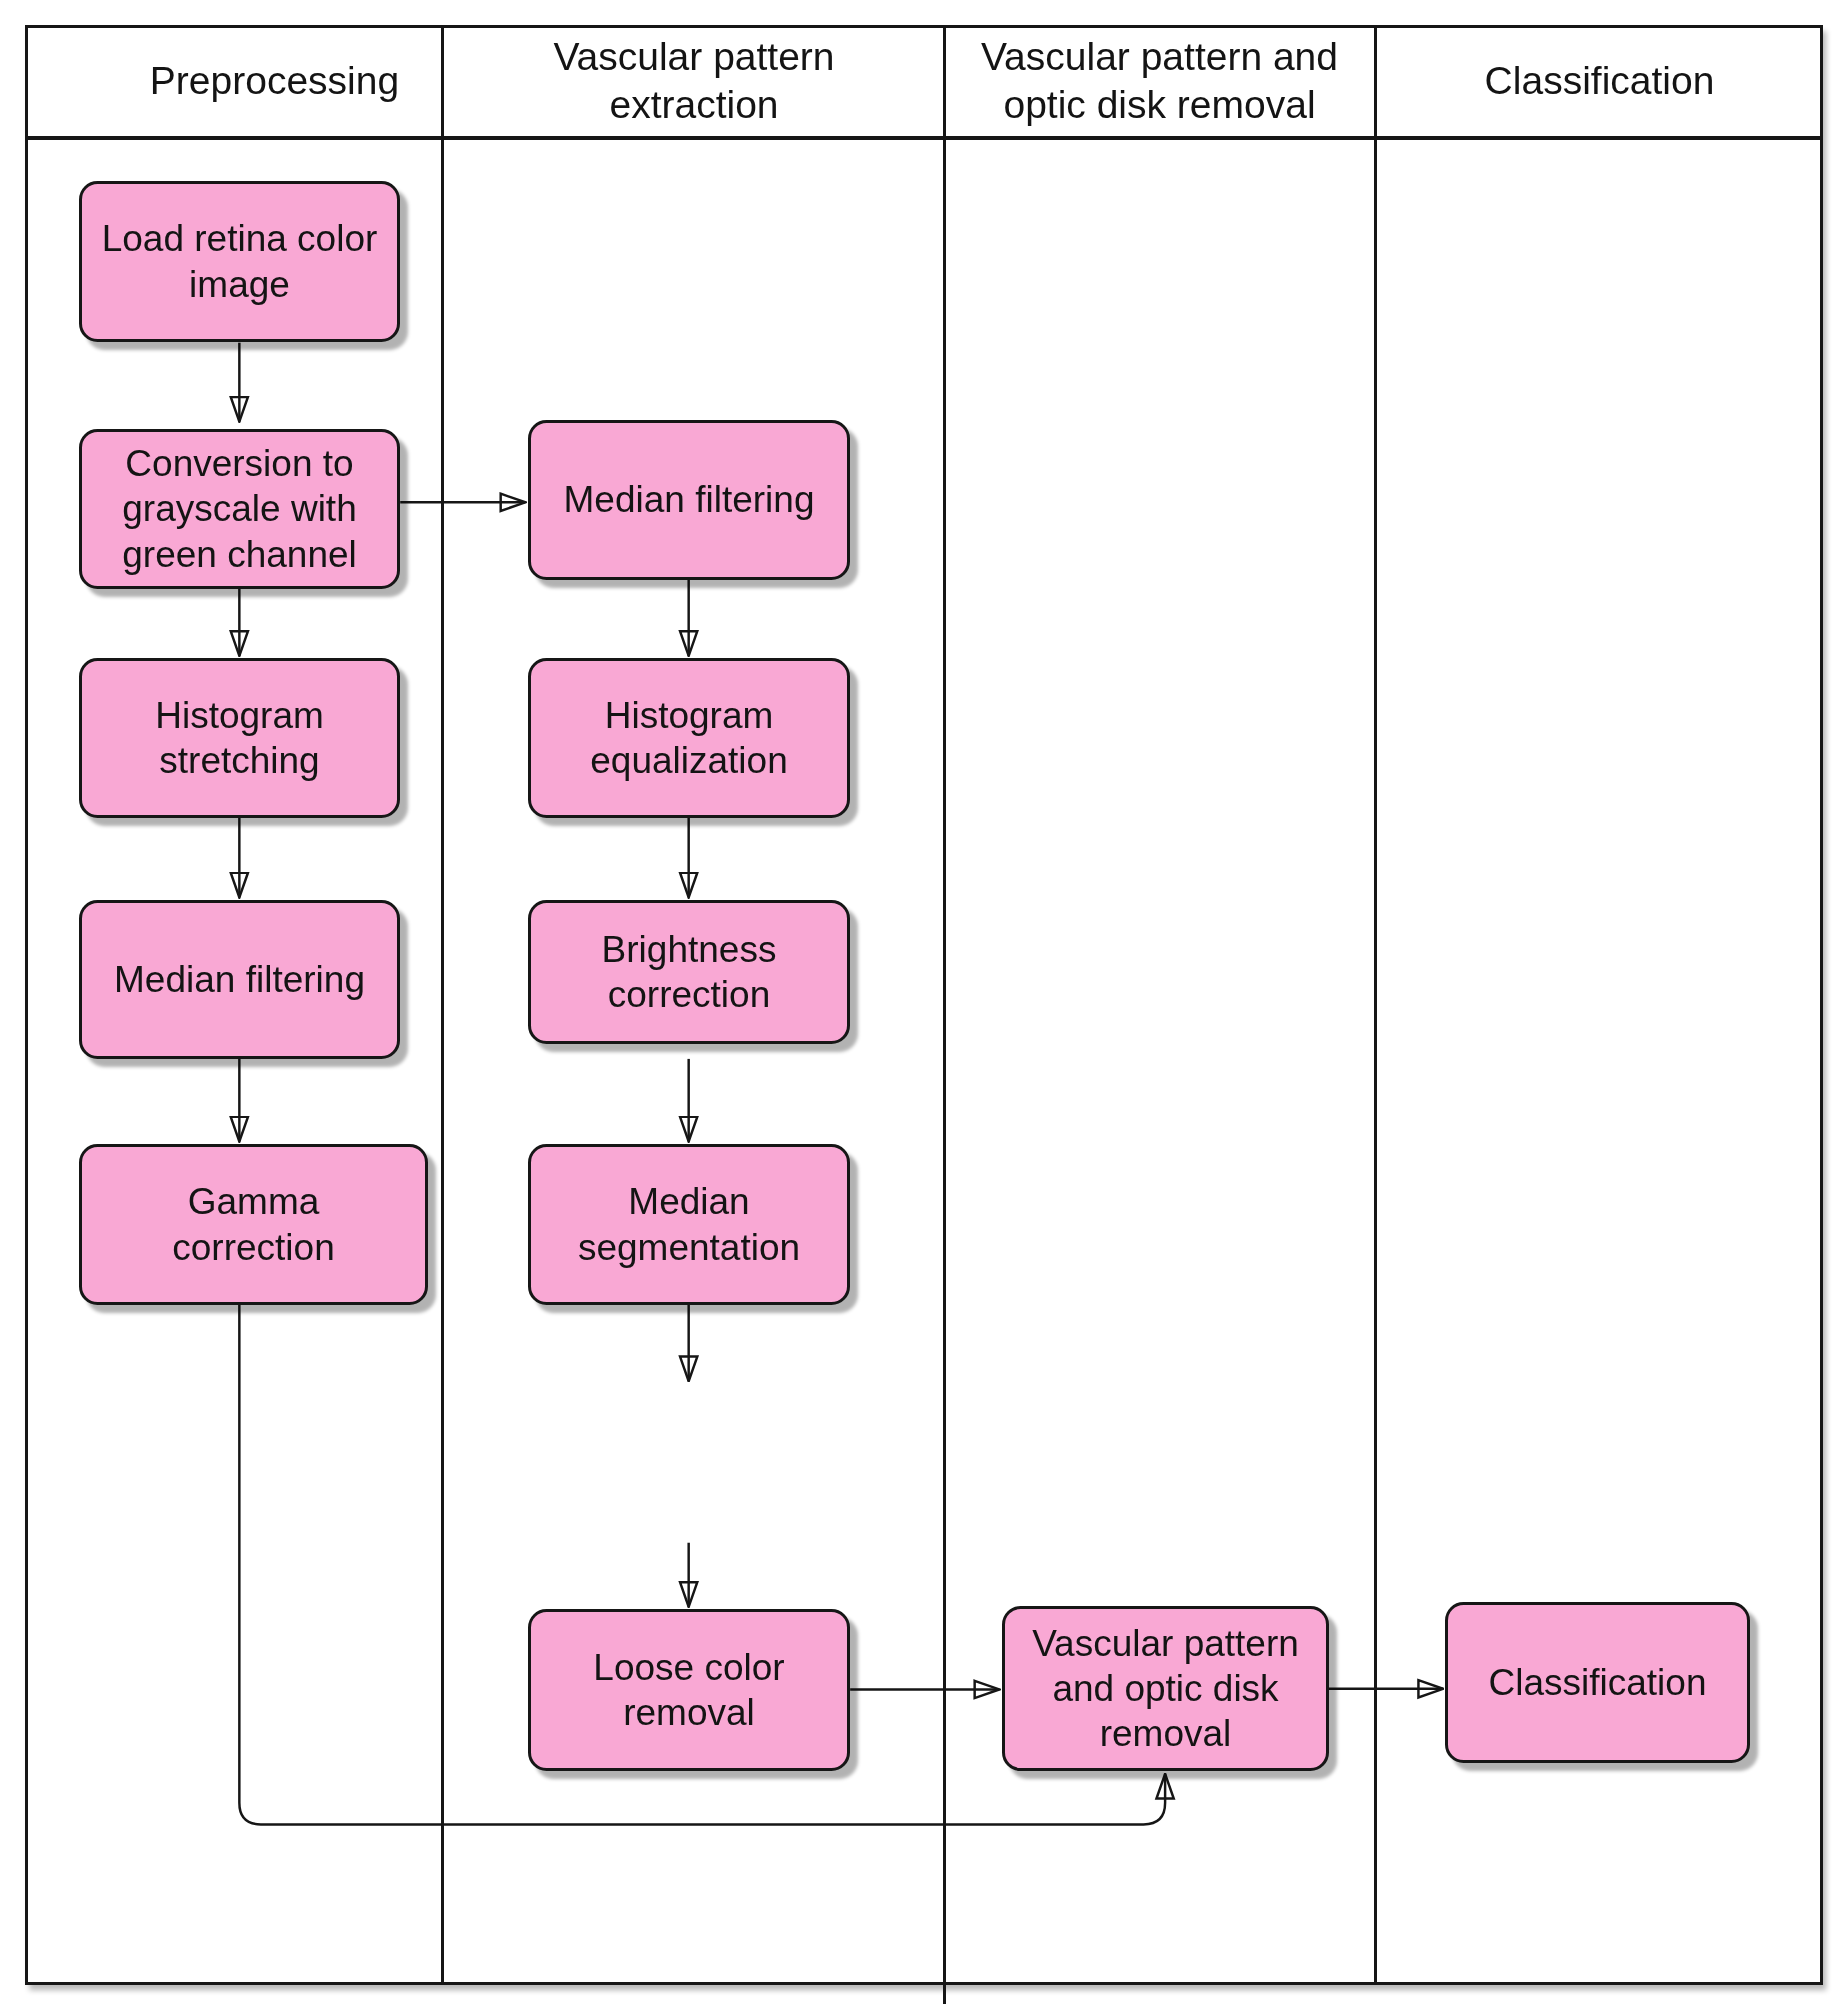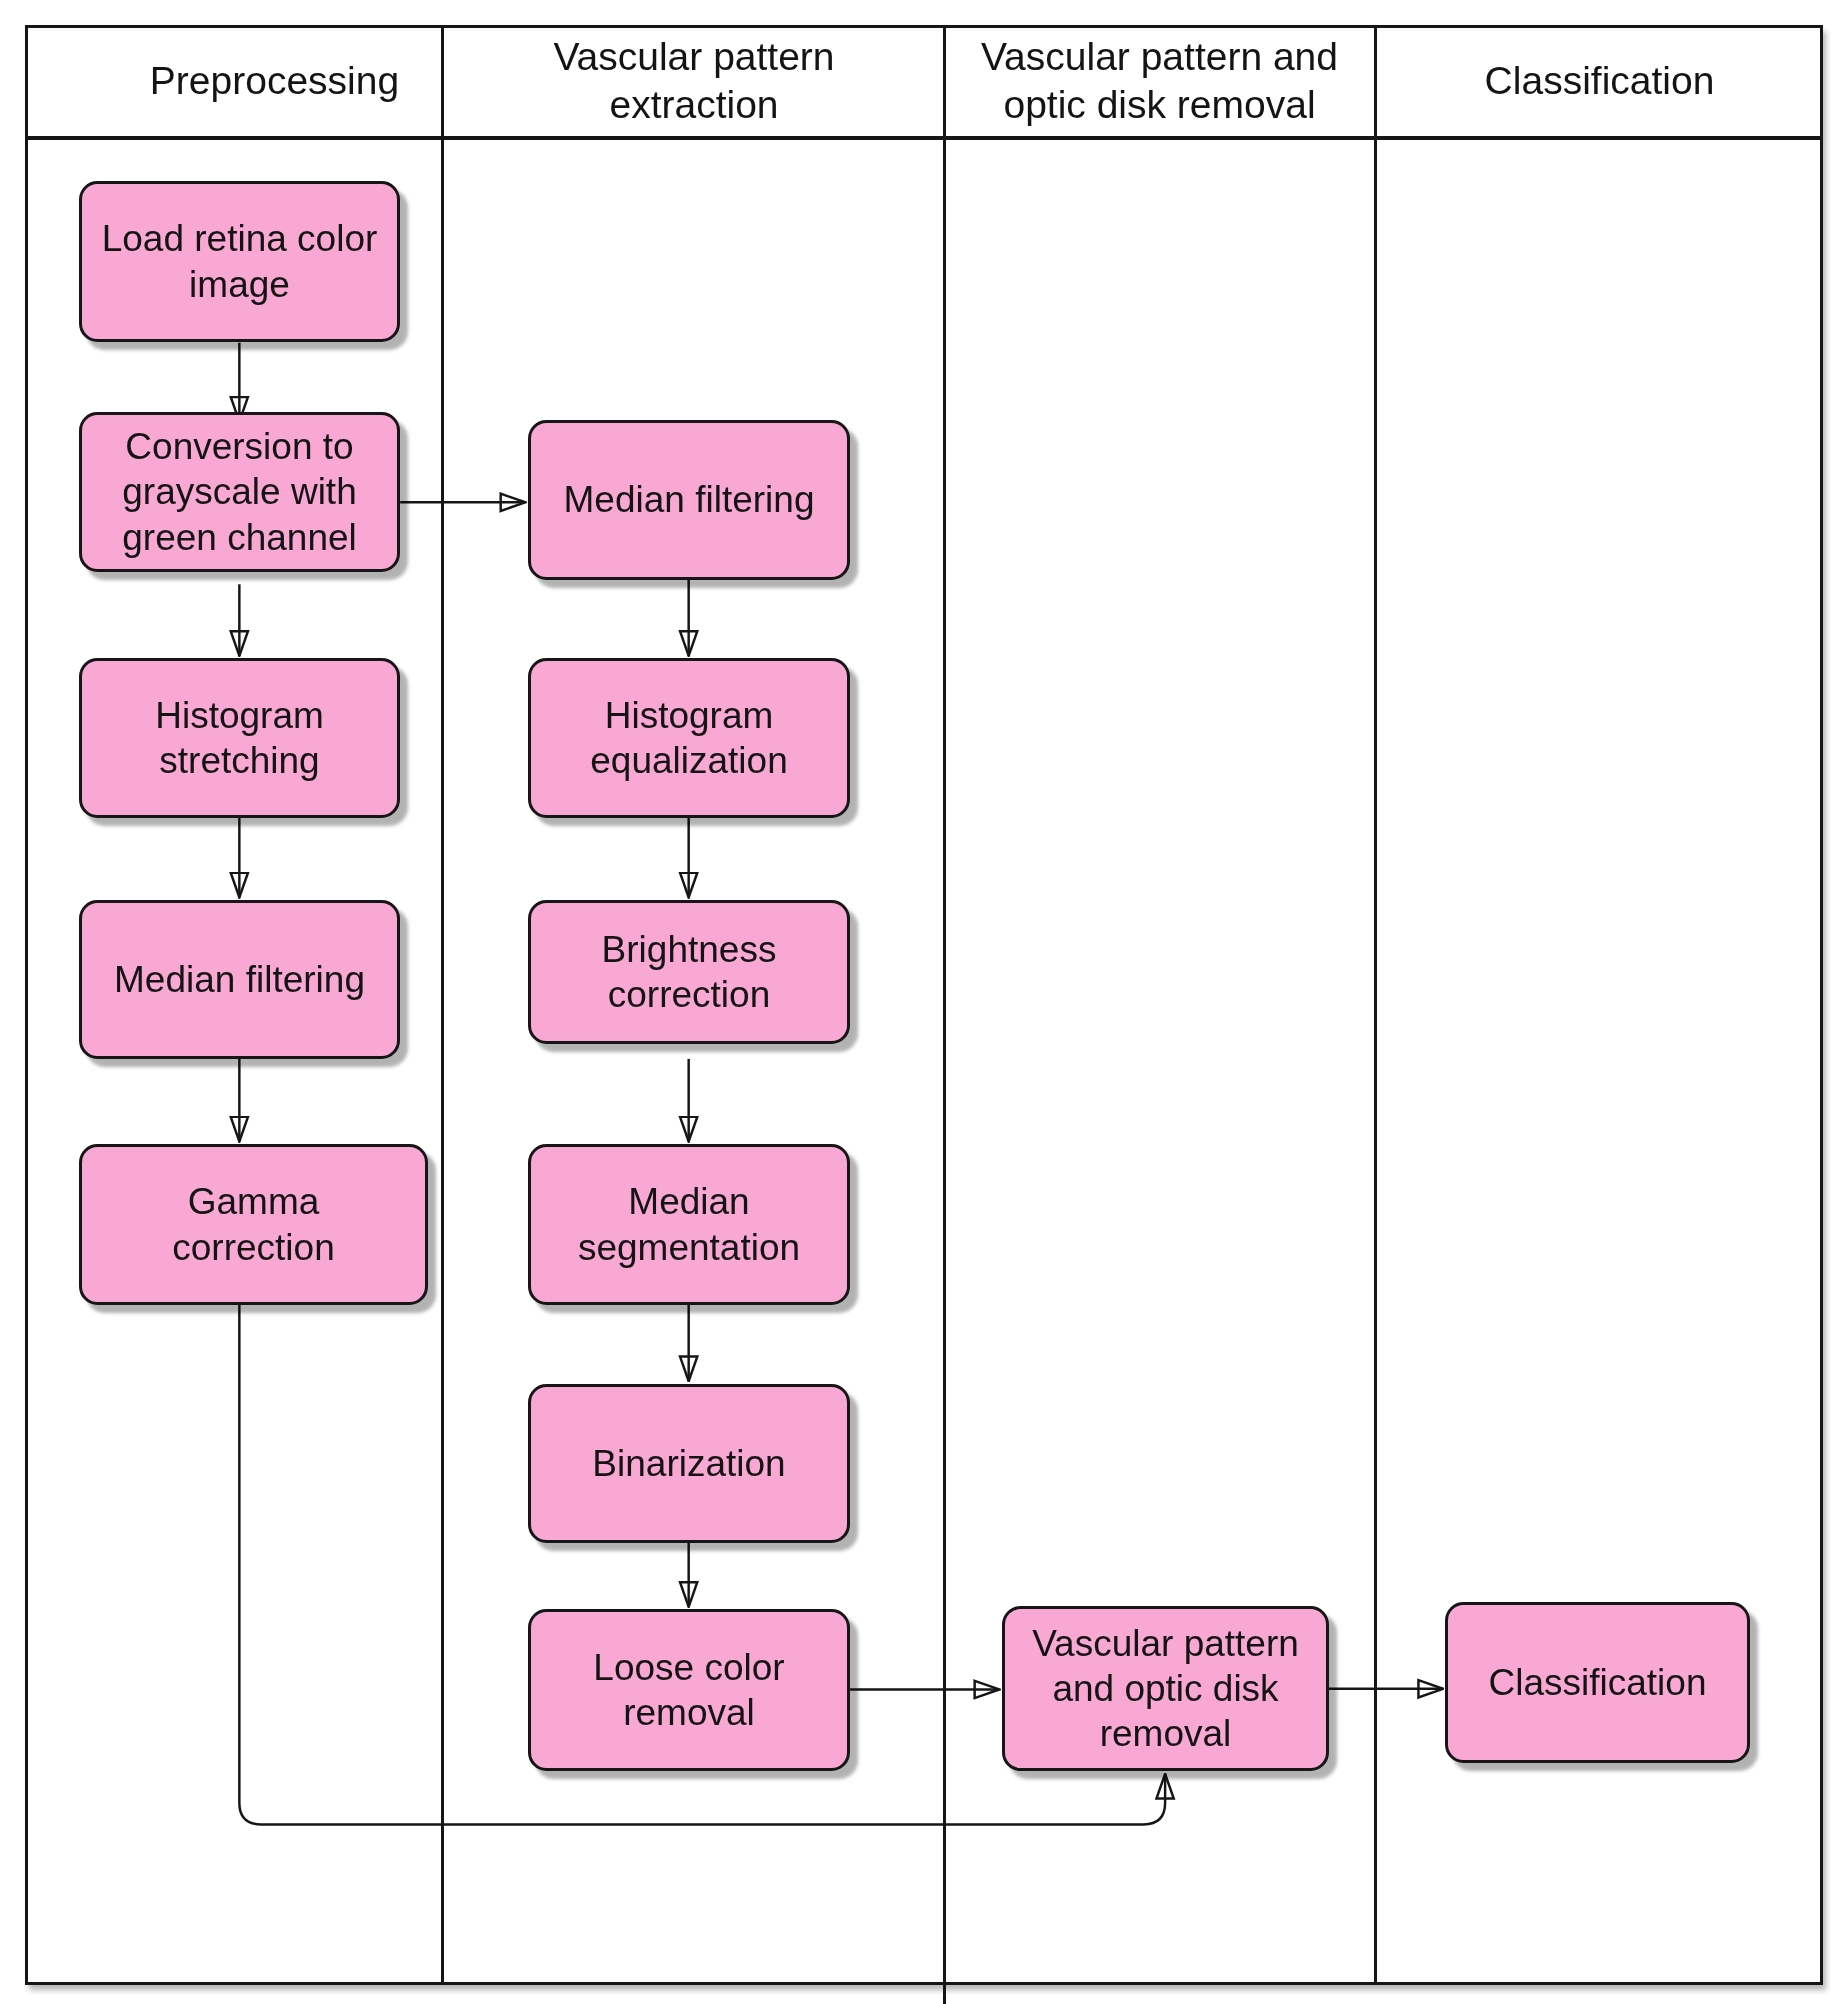--- a/index.html
+++ b/index.html
@@ -56,37 +56,36 @@
 
   <div class="lane-header" style="left:28px;width:411px;margin-left:41px;">Preprocessing</div>
   <div class="lane-header" style="left:446px;width:496px;">Vascular pattern
 extraction</div>
   <div class="lane-header" style="left:947px;width:425px;">Vascular pattern and
 optic disk removal</div>
   <div class="lane-header" style="left:1379px;width:441px;">Classification</div>
 
   <div class="node" style="left:79px;top:181px;width:321px;height:161px;">Load retina color
 image</div>
-  <div class="node" style="left:79px;top:412px;width:321px;height:160px;">Conversion to
+  <div class="node" style="left:79px;top:429px;width:321px;height:160px;">Conversion to
 grayscale with
 green channel</div>
   <div class="node" style="left:79px;top:658px;width:321px;height:160px;">Histogram
 stretching</div>
   <div class="node" style="left:79px;top:900px;width:321px;height:159px;">Median filtering</div>
   <div class="node" style="left:79px;top:1144px;width:349px;height:161px;">Gamma
 correction</div>
 
   <div class="node" style="left:528px;top:420px;width:322px;height:160px;">Median filtering</div>
   <div class="node" style="left:528px;top:658px;width:322px;height:160px;">Histogram
 equalization</div>
   <div class="node" style="left:528px;top:900px;width:322px;height:144px;">Brightness
 correction</div>
   <div class="node" style="left:528px;top:1144px;width:322px;height:161px;">Median
 segmentation</div>
-  <div class="node" style="left:528px;top:1384px;width:322px;height:159px;">Binarization</div>
   <div class="node" style="left:528px;top:1609px;width:322px;height:162px;">Loose color
 removal</div>
 
   <div class="node" style="left:1002px;top:1606px;width:327px;height:165px;">Vascular pattern
 and optic disk
 removal</div>
 
   <div class="node" style="left:1445px;top:1602px;width:305px;height:161px;">Classification</div>
 
 </div>

